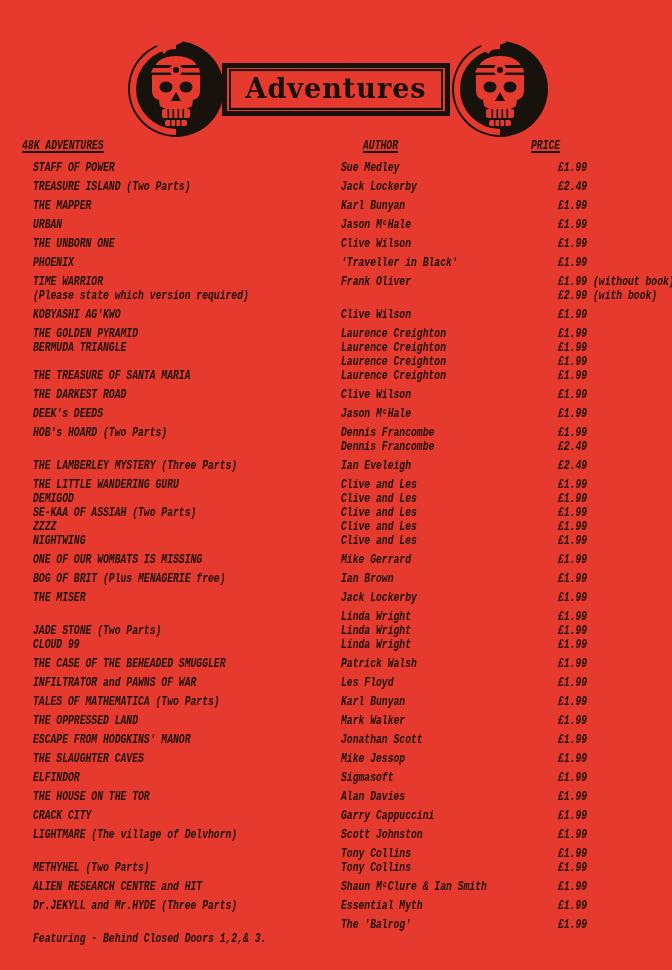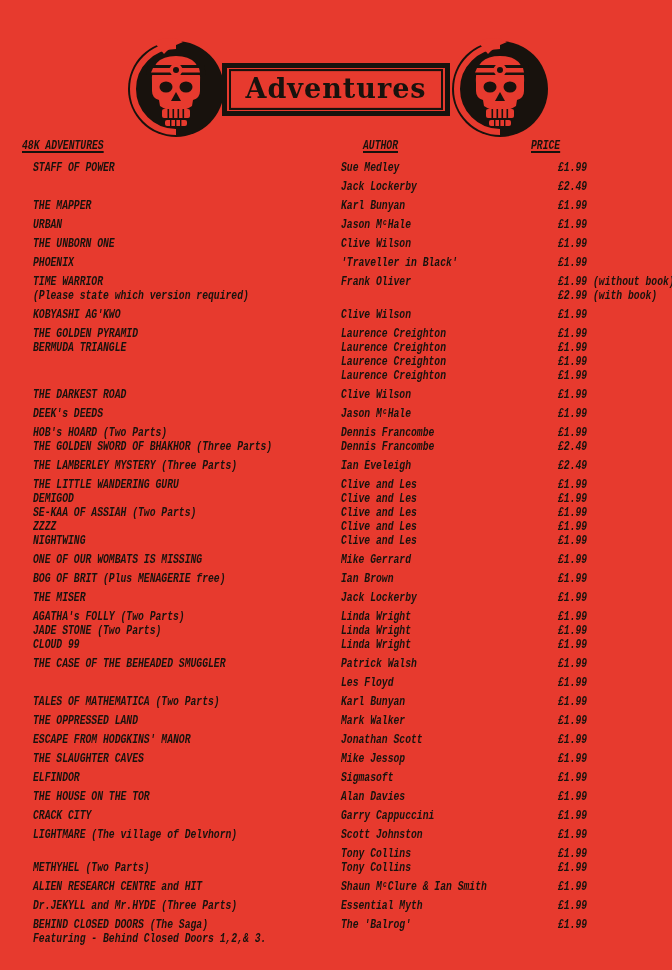--- a/index.html
+++ b/index.html
@@ -122,20 +122,21 @@
     <div>
         <div class="group">
           <div class="row">
     <span class="cell col-t"><span class="txt">STAFF OF POWER</span></span>
     <span class="cell col-a"><span class="txt">Sue Medley</span></span>
     <span class="cell col-p"><span class="txt">£1.99</span></span>
   </div>
         </div>
         <div class="group">
           <div class="row">
+    <span class="cell col-t"><span class="txt">TREASURE ISLAND (Two Parts)</span></span>
     <span class="cell col-a"><span class="txt">Jack Lockerby</span></span>
     <span class="cell col-p"><span class="txt">£2.49</span></span>
   </div>
         </div>
         <div class="group">
           <div class="row">
     <span class="cell col-t"><span class="txt">THE MAPPER</span></span>
     <span class="cell col-a"><span class="txt">Karl Bunyan</span></span>
     <span class="cell col-p"><span class="txt">£1.99</span></span>
   </div>
@@ -189,20 +190,21 @@
           <div class="row">
     <span class="cell col-t"><span class="txt">BERMUDA TRIANGLE</span></span>
     <span class="cell col-a"><span class="txt">Laurence Creighton</span></span>
     <span class="cell col-p"><span class="txt">£1.99</span></span>
   </div>
           <div class="row">
     <span class="cell col-a"><span class="txt">Laurence Creighton</span></span>
     <span class="cell col-p"><span class="txt">£1.99</span></span>
   </div>
           <div class="row">
+    <span class="cell col-t"><span class="txt">THE TREASURE OF SANTA MARIA</span></span>
     <span class="cell col-a"><span class="txt">Laurence Creighton</span></span>
     <span class="cell col-p"><span class="txt">£1.99</span></span>
   </div>
         </div>
         <div class="group">
           <div class="row">
     <span class="cell col-t"><span class="txt">THE DARKEST ROAD</span></span>
     <span class="cell col-a"><span class="txt">Clive Wilson</span></span>
     <span class="cell col-p"><span class="txt">£1.99</span></span>
   </div>
@@ -214,21 +216,20 @@
     <span class="cell col-p"><span class="txt">£1.99</span></span>
   </div>
         </div>
         <div class="group">
           <div class="row">
     <span class="cell col-t"><span class="txt">HOB's HOARD (Two Parts)</span></span>
     <span class="cell col-a"><span class="txt">Dennis Francombe</span></span>
     <span class="cell col-p"><span class="txt">£1.99</span></span>
   </div>
           <div class="row">
-    <span class="cell col-t"><span class="txt">THE GOLDEN SWORD OF BHAKHOR (Three Parts)</span></span>
     <span class="cell col-a"><span class="txt">Dennis Francombe</span></span>
     <span class="cell col-p"><span class="txt">£2.49</span></span>
   </div>
         </div>
         <div class="group">
           <div class="row">
     <span class="cell col-t"><span class="txt">THE LAMBERLEY MYSTERY (Three Parts)</span></span>
     <span class="cell col-a"><span class="txt">Ian Eveleigh</span></span>
     <span class="cell col-p"><span class="txt">£2.49</span></span>
   </div>
@@ -276,21 +277,20 @@
         </div>
         <div class="group">
           <div class="row">
     <span class="cell col-t"><span class="txt">THE MISER</span></span>
     <span class="cell col-a"><span class="txt">Jack Lockerby</span></span>
     <span class="cell col-p"><span class="txt">£1.99</span></span>
   </div>
         </div>
         <div class="group">
           <div class="row">
-    <span class="cell col-t"><span class="txt">AGATHA's FOLLY (Two Parts)</span></span>
     <span class="cell col-a"><span class="txt">Linda Wright</span></span>
     <span class="cell col-p"><span class="txt">£1.99</span></span>
   </div>
           <div class="row">
     <span class="cell col-t"><span class="txt">JADE STONE (Two Parts)</span></span>
     <span class="cell col-a"><span class="txt">Linda Wright</span></span>
     <span class="cell col-p"><span class="txt">£1.99</span></span>
   </div>
           <div class="row">
     <span class="cell col-t"><span class="txt">CLOUD 99</span></span>
@@ -300,20 +300,21 @@
         </div>
         <div class="group">
           <div class="row">
     <span class="cell col-t"><span class="txt">THE CASE OF THE BEHEADED SMUGGLER</span></span>
     <span class="cell col-a"><span class="txt">Patrick Walsh</span></span>
     <span class="cell col-p"><span class="txt">£1.99</span></span>
   </div>
         </div>
         <div class="group">
           <div class="row">
+    <span class="cell col-t"><span class="txt">INFILTRATOR and PAWNS OF WAR</span></span>
     <span class="cell col-a"><span class="txt">Les Floyd</span></span>
     <span class="cell col-p"><span class="txt">£1.99</span></span>
   </div>
         </div>
         <div class="group">
           <div class="row">
     <span class="cell col-t"><span class="txt">TALES OF MATHEMATICA (Two Parts)</span></span>
     <span class="cell col-a"><span class="txt">Karl Bunyan</span></span>
     <span class="cell col-p"><span class="txt">£1.99</span></span>
   </div>
@@ -387,21 +388,20 @@
         </div>
         <div class="group">
           <div class="row">
     <span class="cell col-t"><span class="txt">Dr.JEKYLL and Mr.HYDE (Three Parts)</span></span>
     <span class="cell col-a"><span class="txt">Essential Myth</span></span>
     <span class="cell col-p"><span class="txt">£1.99</span></span>
   </div>
         </div>
         <div class="group">
           <div class="row">
-    <span class="cell col-t"><span class="txt">BEHIND CLOSED DOORS (The Saga)</span></span>
     <span class="cell col-a"><span class="txt">The 'Balrog'</span></span>
     <span class="cell col-p"><span class="txt">£1.99</span></span>
   </div>
           <div class="row">
     <span class="cell col-t"><span class="txt">Featuring - Behind Closed Doors 1,2,&amp; 3.</span></span>
     <span class="cell col-a"><span class="txt"></span></span>
     <span class="cell col-p"><span class="txt"></span></span>
   </div>
         </div>
       </div>

